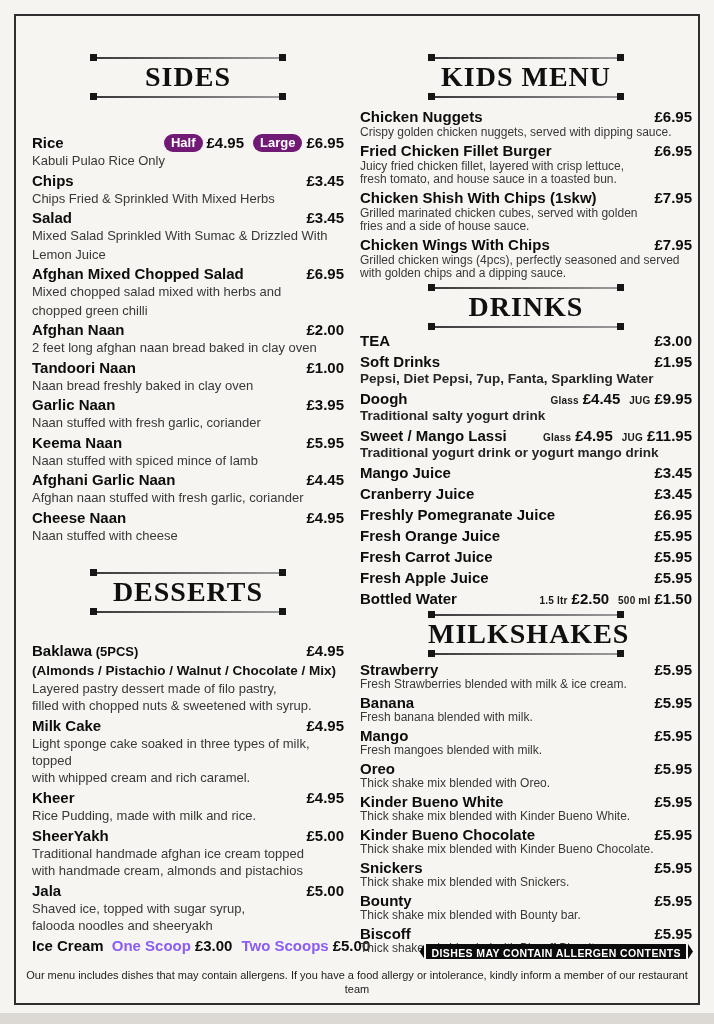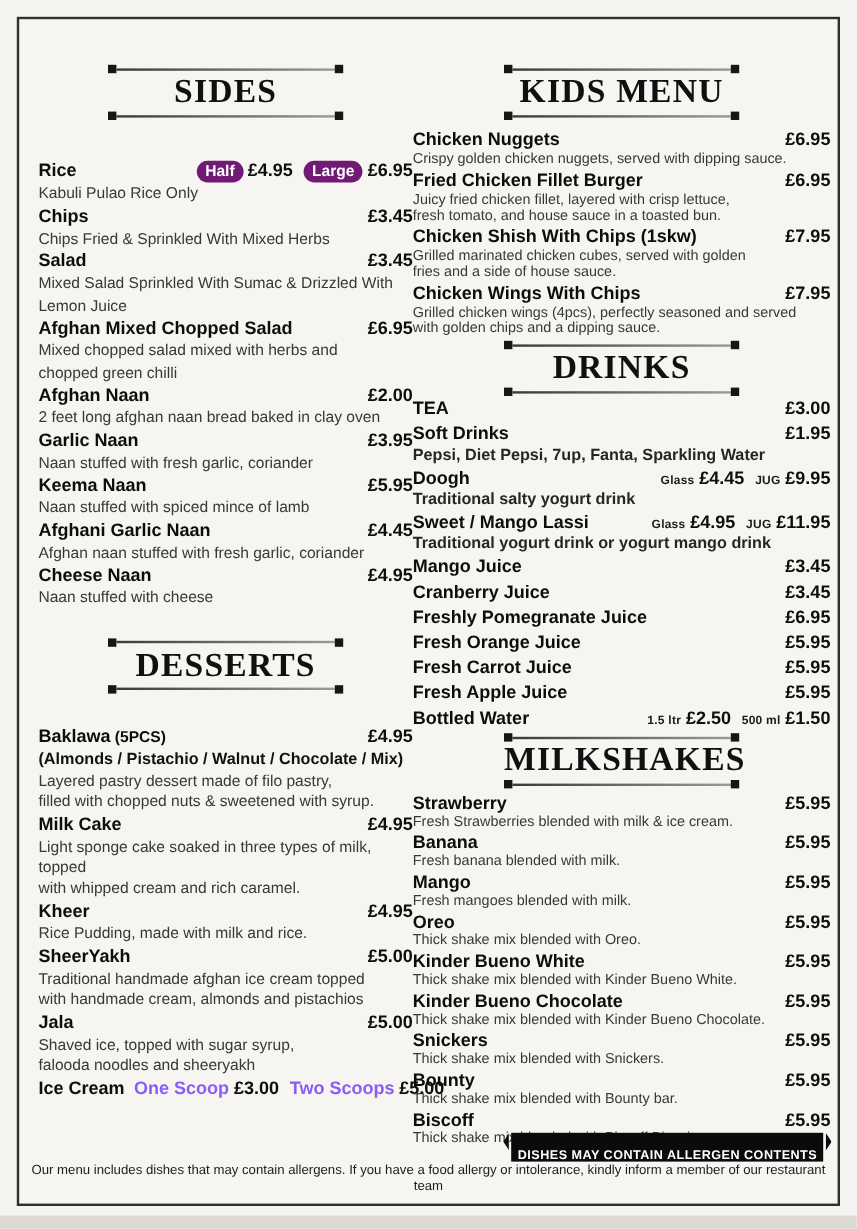--- a/index.html
+++ b/index.html
@@ -7,21 +7,21 @@
     width:714px;height:1024px;position:relative;
     background:#f5f4f0;
     font-family:"Liberation Sans",sans-serif;
     color:#141414;overflow:hidden;
   }
   .bottom-strip{position:absolute;left:0;bottom:0;width:714px;height:11px;background:#dcd9d4;}
   .page{
     position:absolute;top:14px;left:14px;width:686px;height:991px;
     box-sizing:border-box;border:2px solid #2f2f2f;background:#f6f5f1;
   }
-  .cols{display:flex;padding:12px 6px 0 16px;}
+  .cols{display:flex;gap:16px;padding:12px 6px 0 16px;}
   .col-left{width:312px;flex:none;}
   .col-right{flex:1;min-width:0;}
 
   
   .sec-header{width:196px;margin:0 auto;}
   .sec-line{display:flex;align-items:center;height:7px;}
   .sq{width:7px;height:7px;background:#161616;flex:none;}
   .rule{flex:1;height:2px;background:linear-gradient(to right,#3a3a3a,#9a9a9a);}
   .sec-title{
     font-family:"Liberation Serif",serif;font-weight:bold;font-size:28px;
@@ -69,21 +69,21 @@
 
   
   .allergen-badge{
     position:absolute;right:5px;bottom:44px;display:flex;align-items:stretch;height:15px;
   }
   .rib{width:5px;background:#0b0b0b;flex:none;}
   .rib-l{clip-path:polygon(100% 0,100% 100%,0 50%);margin-right:2px;}
   .rib-r{clip-path:polygon(0 0,100% 50%,0 100%);margin-left:2px;}
   .badge-core{
     background:#0b0b0b;color:#fff;font-weight:bold;font-size:10.5px;
-    letter-spacing:.4px;line-height:15px;padding:12px 5px;white-space:nowrap;
+    letter-spacing:.4px;line-height:15px;padding:2px 5px;white-space:nowrap;
   }
   .disclaimer{
     position:absolute;left:4px;right:4px;bottom:7px;text-align:center;
     font-size:11px;line-height:13.5px;color:#1c1c1c;
   }
 </style>
 </head>
 <body>
 
 <div class="page">
@@ -160,20 +160,31 @@
               <span class="item-prices">
                 <span class="pp">
                   <span class="pp-price">£2.00</span>
                 </span>
               </span>
             </div>
             <div class="desc">2 feet long afghan naan bread baked in clay oven</div>
           </div>
           <div class="item">
             <div class="item-row">
+              <span class="item-name">Tandoori Naan</span>
+              <span class="item-prices">
+                <span class="pp">
+                  <span class="pp-price">£1.00</span>
+                </span>
+              </span>
+            </div>
+            <div class="desc">Naan bread freshly baked in clay oven</div>
+          </div>
+          <div class="item">
+            <div class="item-row">
               <span class="item-name">Garlic Naan</span>
               <span class="item-prices">
                 <span class="pp">
                   <span class="pp-price">£3.95</span>
                 </span>
               </span>
             </div>
             <div class="desc">Naan stuffed with fresh garlic, coriander</div>
           </div>
           <div class="item">

